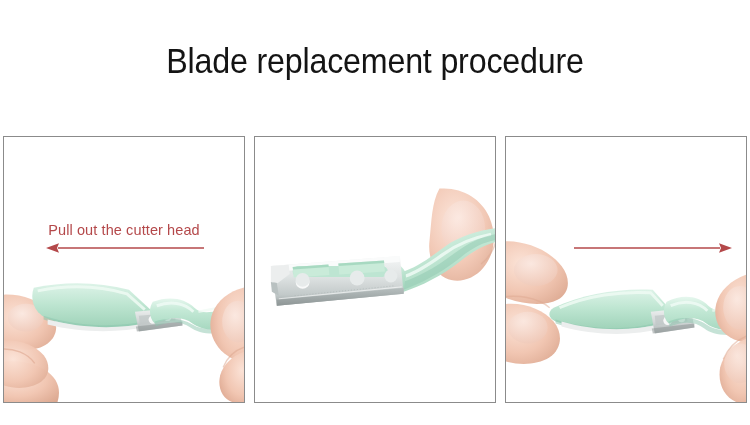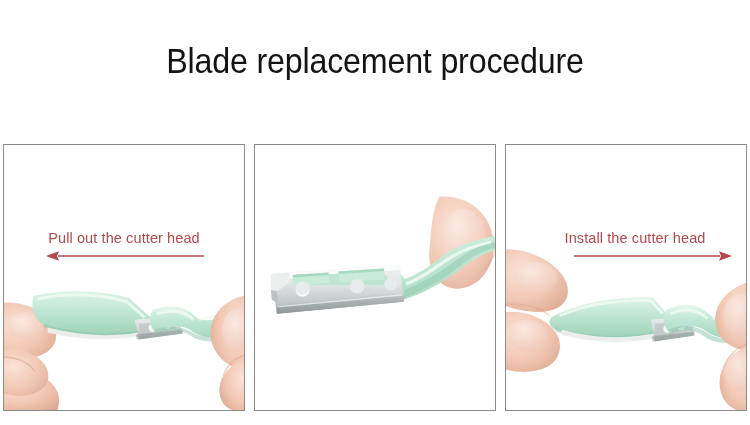--- a/index.html
+++ b/index.html
@@ -44,21 +44,20 @@
     justify-content: space-between;
   }
   .panel {
     position: relative;
     width: 242px;
     height: 267px;
     box-sizing: border-box;
     border: 1px solid #8b8b8b;
     background: #ffffff;
     overflow: hidden;
-    margin-top: 8px;
   }
 
   
   .caption {
     position: absolute;
     top: 84px;
     width: 100%;
     text-align: center;
     font-size: 14.5px;
     line-height: 18px;
@@ -351,21 +350,20 @@
                    C 240 208 250 208 252 206 Z" fill="url(#p3-skinR)"></path>
           <ellipse cx="236" cy="172" rx="17" ry="22" fill="url(#p3-nail)" opacity="0.8"></ellipse>
           <path d="M252 200 C 234 204 220 216 216 232 C 213 248 220 262 232 267
                    L 252 267 Z" fill="url(#p3-skinR)"></path>
           <ellipse cx="236" cy="228" rx="16" ry="20" fill="url(#p3-nail)" opacity="0.7"></ellipse>
           <path d="M250 198 C 234 202 224 212 219 224" stroke="#dda78f" stroke-width="1.4" fill="none" opacity="0.5"></path>
         </g>
       </svg>
     </div>
 
-    <div class="caption right-shift">Install the cutter head</div>
 
     <div class="arrow arrow-right">
       <svg viewBox="0 0 162 14">
         <line x1="2" y1="7" x2="148" y2="7" stroke="#b4484a" stroke-width="1.6"></line>
         <path d="M160 7 L 147 2.2 L 149 7 L 147 11.8 Z" fill="#b4484a"></path>
       </svg>
     </div>
   </div>
 
 </div>

